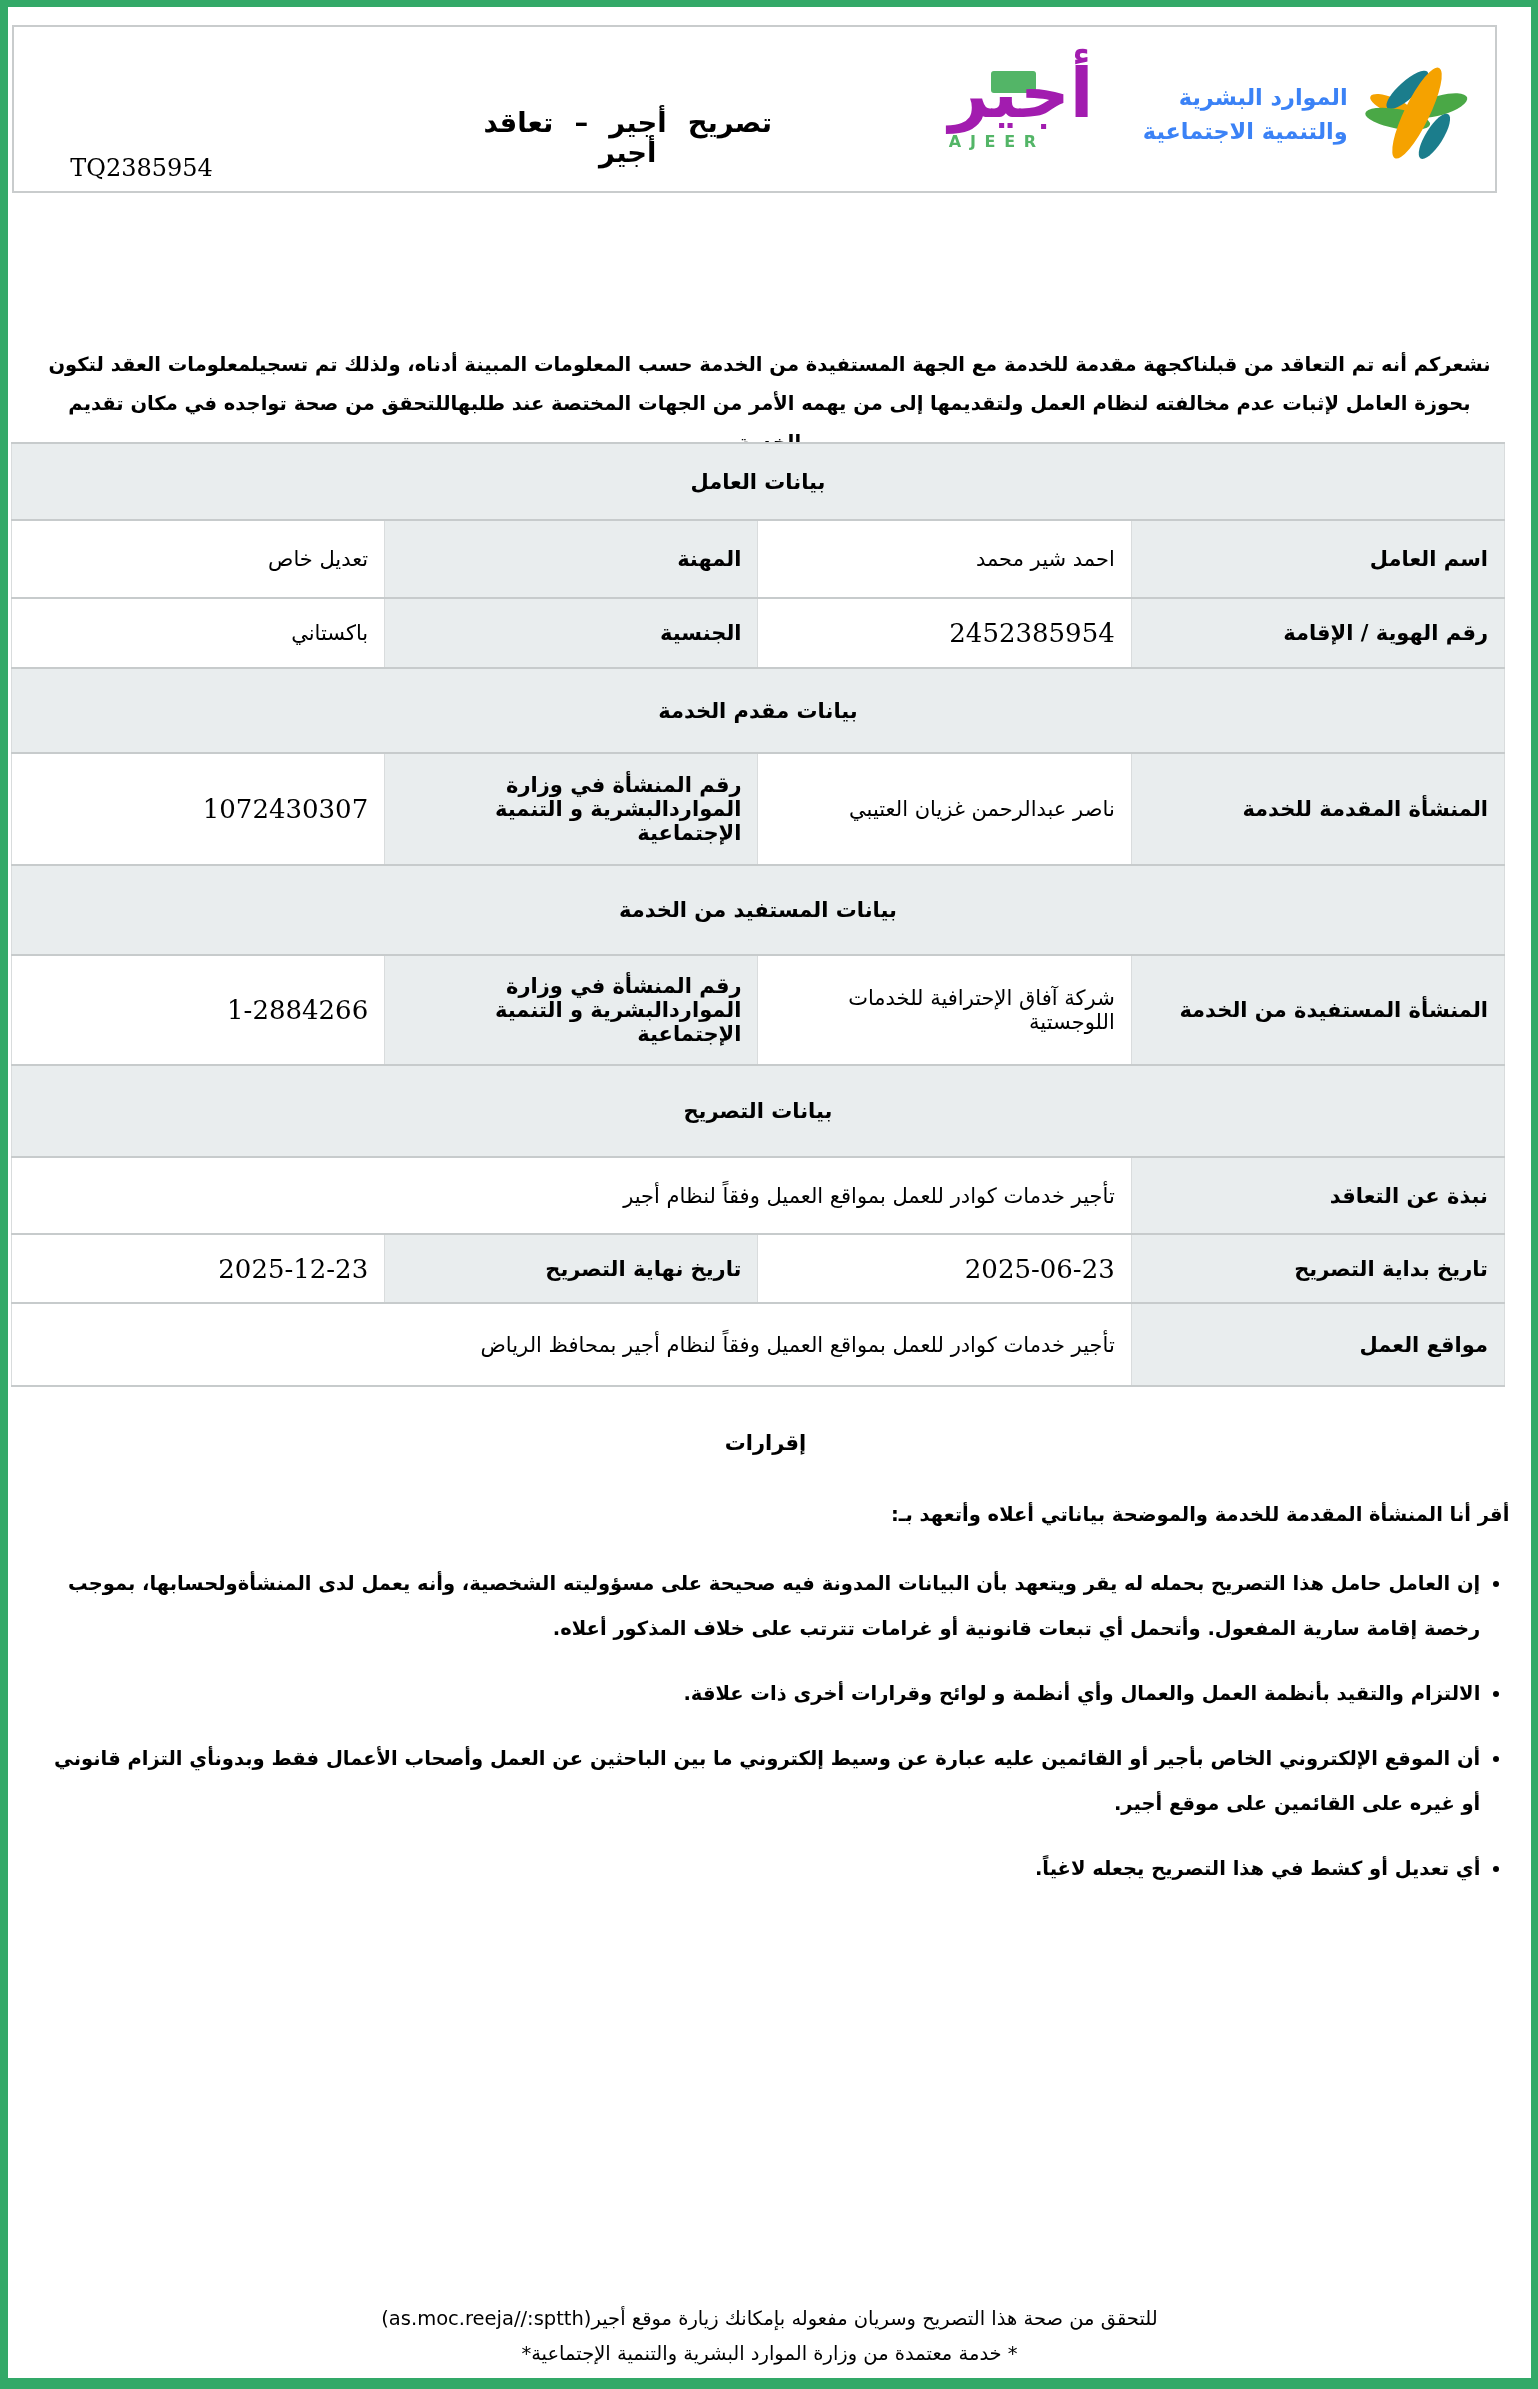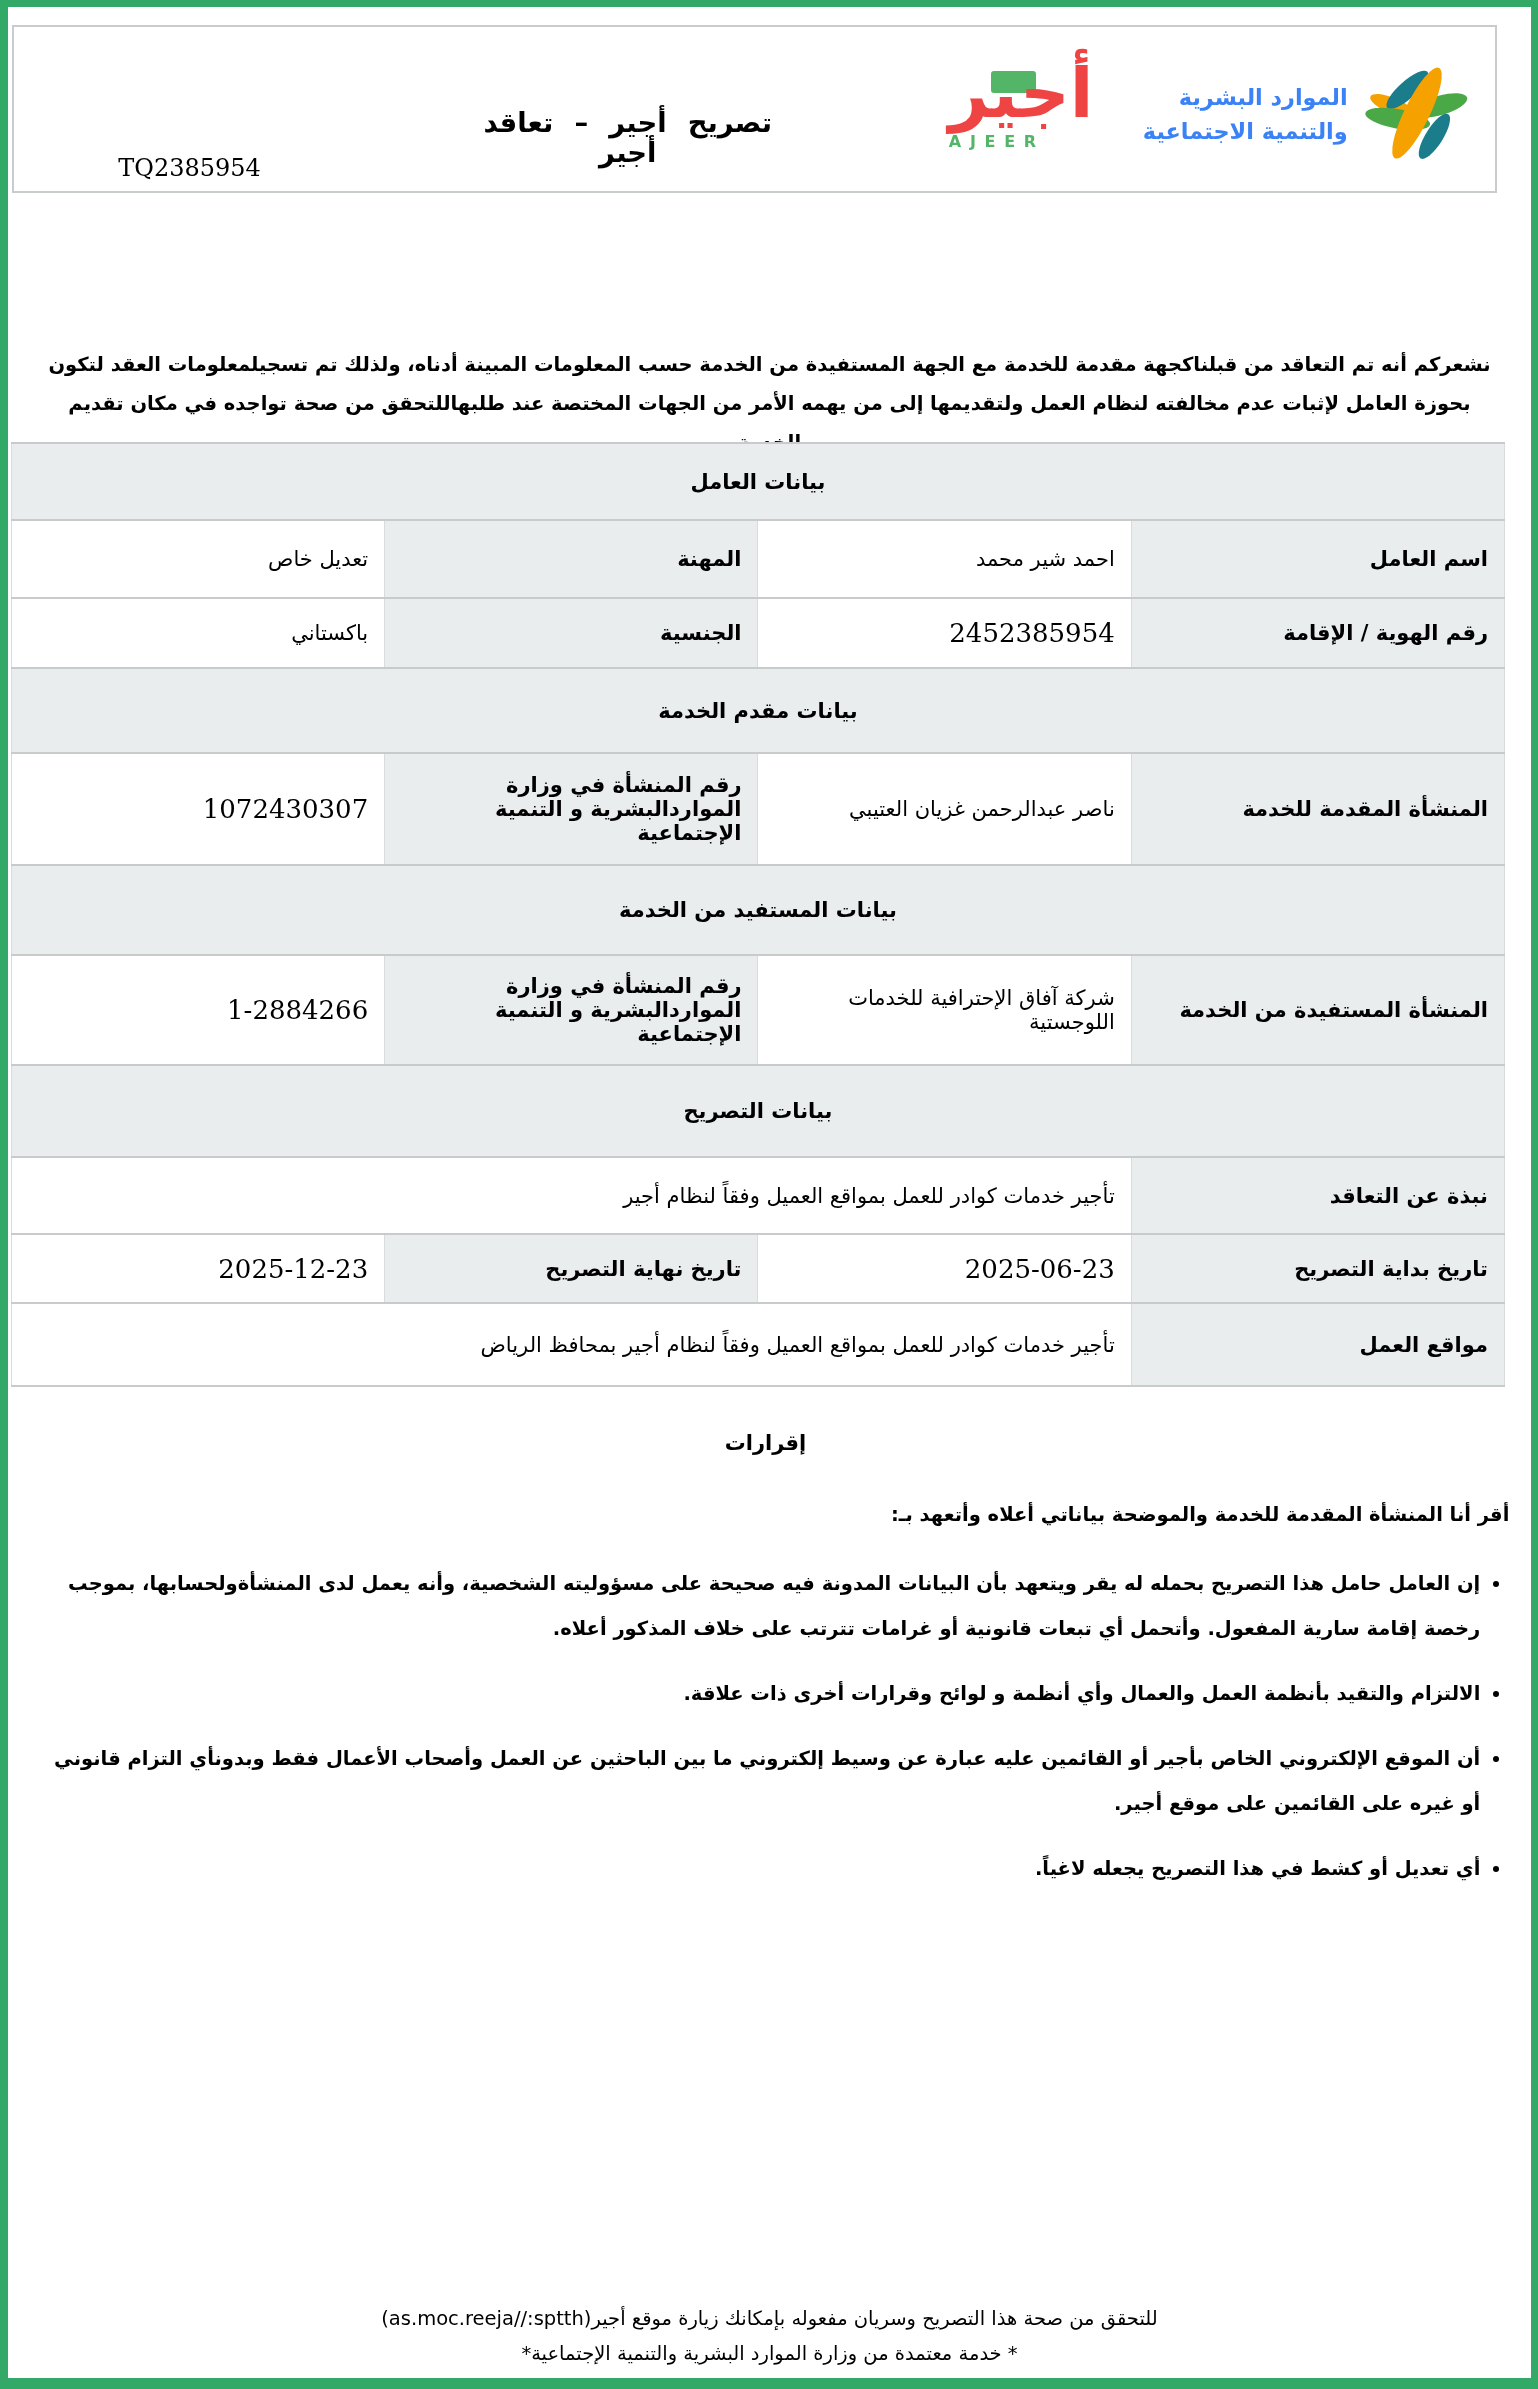--- a/index.html
+++ b/index.html
@@ -20,29 +20,29 @@
     position:absolute;left:4.3px;top:18px;width:1485px;height:168px;
     border:2.2px solid #c9cccd;background:#fff;box-sizing:border-box;
   }
   .doc-title{
     position:absolute;left:433px;top:81px;width:361px;
     text-align:center;direction:rtl;
     font-size:27.4px;font-weight:bold;word-spacing:11.6px;line-height:1.1;
   }
   .permit-no{
     position:absolute;left:56px;bottom:8.7px;
-    font-family:"DejaVu Serif", serif;font-size:24px;direction:ltr;margin-left:48px;
+    font-family:"DejaVu Serif", serif;font-size:24px;direction:ltr;
   }
   .logos{
     position:absolute;right:20px;top:30px;height:116px;
     display:flex;flex-direction:row;align-items:center;gap:42px;direction:ltr;
   }
   .ajeer{position:relative;width:152px;height:116px;text-align:left;}
   .ajeer-slab{position:absolute;left:42px;top:14.4px;width:45px;height:21.7px;background:#53b567;border-radius:2.9px;}
-  .ajeer-ar{position:relative;font-size:69px;line-height:1.05;font-weight:bold;color:#ef4444;direction:rtl;}
+  .ajeer-ar{position:relative;font-size:69px;line-height:1.05;font-weight:bold;color:#a21caf;direction:rtl;}
   .ajeer-en{color:#53b567;font-size:16px;font-weight:bold;letter-spacing:8.7px;margin-top:2.9px;}
   .ministry{display:flex;flex-direction:row;align-items:center;gap:11.6px;}
   .ministry-text{direction:rtl;text-align:right;color:#3b82f6;font-size:22.4px;font-weight:bold;line-height:1.5;}
   .palm{width:116px;height:116px;}
   
   .intro{
     position:absolute;top:338px;left:40px;right:40px;
     direction:rtl;text-align:center;
     font-size:19.5px;font-weight:bold;line-height:2.0;
   }

